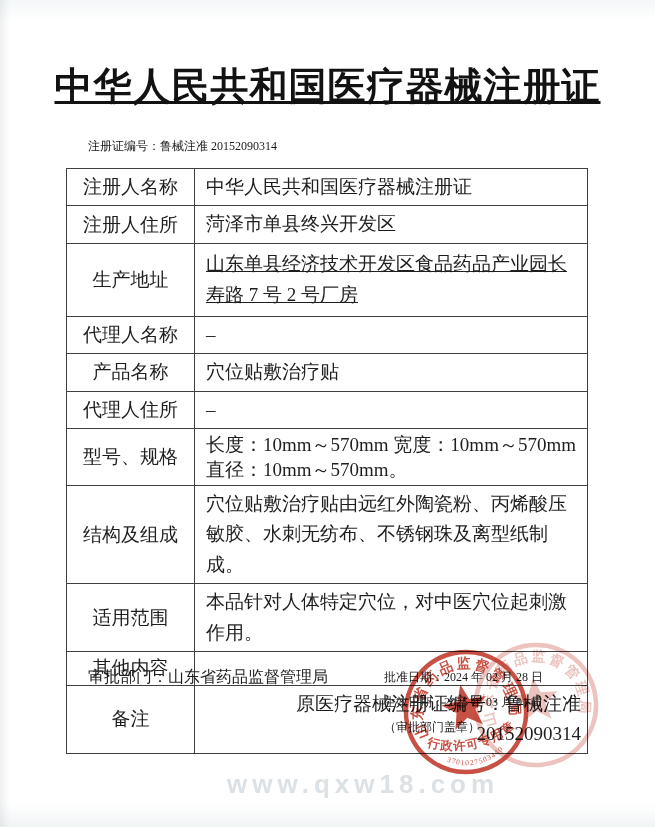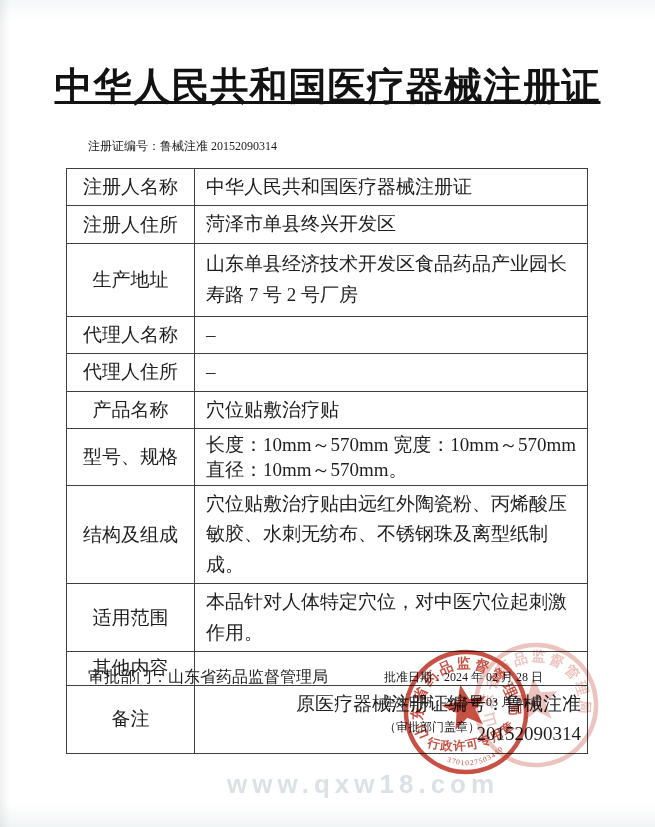--- a/index.html
+++ b/index.html
@@ -32,21 +32,21 @@
   .reg-table td{ border:1px solid #3f3f3f; vertical-align:middle; }
   .reg-table td.label{ text-align:center; padding:2px 2px; }
   .reg-table td.value{ padding:3px 6px 3px 11px; line-height:1.6; }
   col.c1{ width:128px; } col.c2{ width:393px; }
   tr.rh36 td{ height:36px; }
   tr.rh34 td{ height:34px; }
   tr.rh38 td{ height:38px;text-align:right; }
   tr.rh47 td{ height:47px; }
   tr.rh48 td{ height:48px; }
   tr.rh73 td{ height:73px; }
-  td.lh-wide{ line-height:33px; }
+  td.lh-wide{ line-height:33px;text-decoration:underline; }
   td.lh-25{ line-height:25px; }
   .mline{ line-height:25px; }
   td.indent{ text-indent:14px; }
   .footer-dept{
     position:absolute; top:667px; left:88px; font-size:16px; color:#1c1c1c;
   }
   .footer-dates{
     position:absolute; top:665px; left:384px; font-size:12px; line-height:25px; color:#1c1c1c;
   }
   .seal-wrap{
@@ -88,26 +88,26 @@
       </tr>
       <tr class="rh73">
         <td class="label">生产地址</td>
         <td class="value lh-wide">山东单县经济技术开发区食品药品产业园长寿路 7 号 2 号厂房</td>
       </tr>
       <tr class="rh36">
         <td class="label">代理人名称</td>
         <td class="value">–</td>
       </tr>
       <tr class="rh36">
+        <td class="label">产品名称</td>
+        <td class="value">穴位贴敷治疗贴</td>
+      </tr>
+      <tr class="rh36">
         <td class="label">代理人住所</td>
         <td class="value">–</td>
-      </tr>
-      <tr class="rh36">
-        <td class="label">产品名称</td>
-        <td class="value">穴位贴敷治疗贴</td>
       </tr>
       <tr class="rh47">
         <td class="label">型号、规格</td>
         <td class="value lh-25">
           <div class="mline">长度：10mm～570mm 宽度：10mm～570mm</div>
           <div class="mline">直径：10mm～570mm。</div>
         </td>
       </tr>
       <tr class="rh48">
         <td class="label">结构及组成</td>

